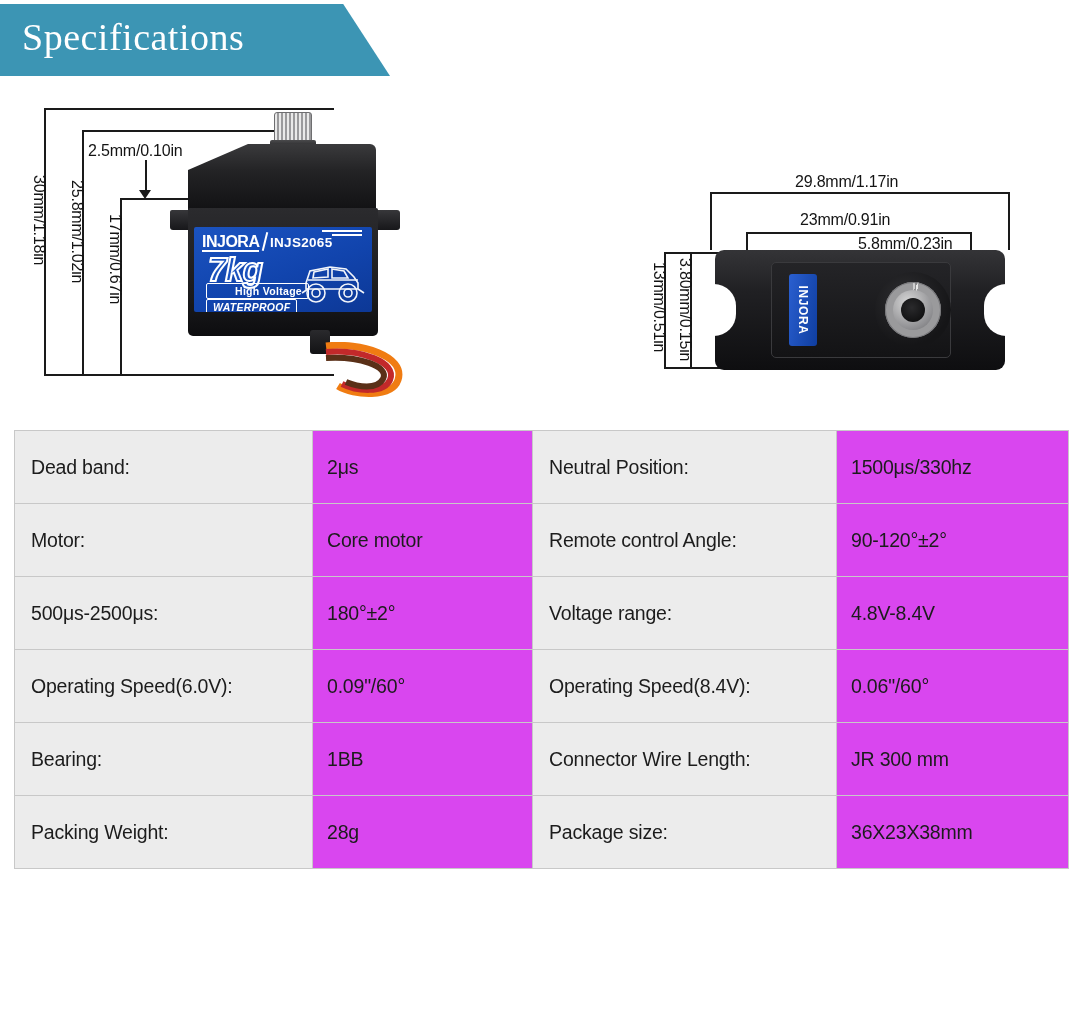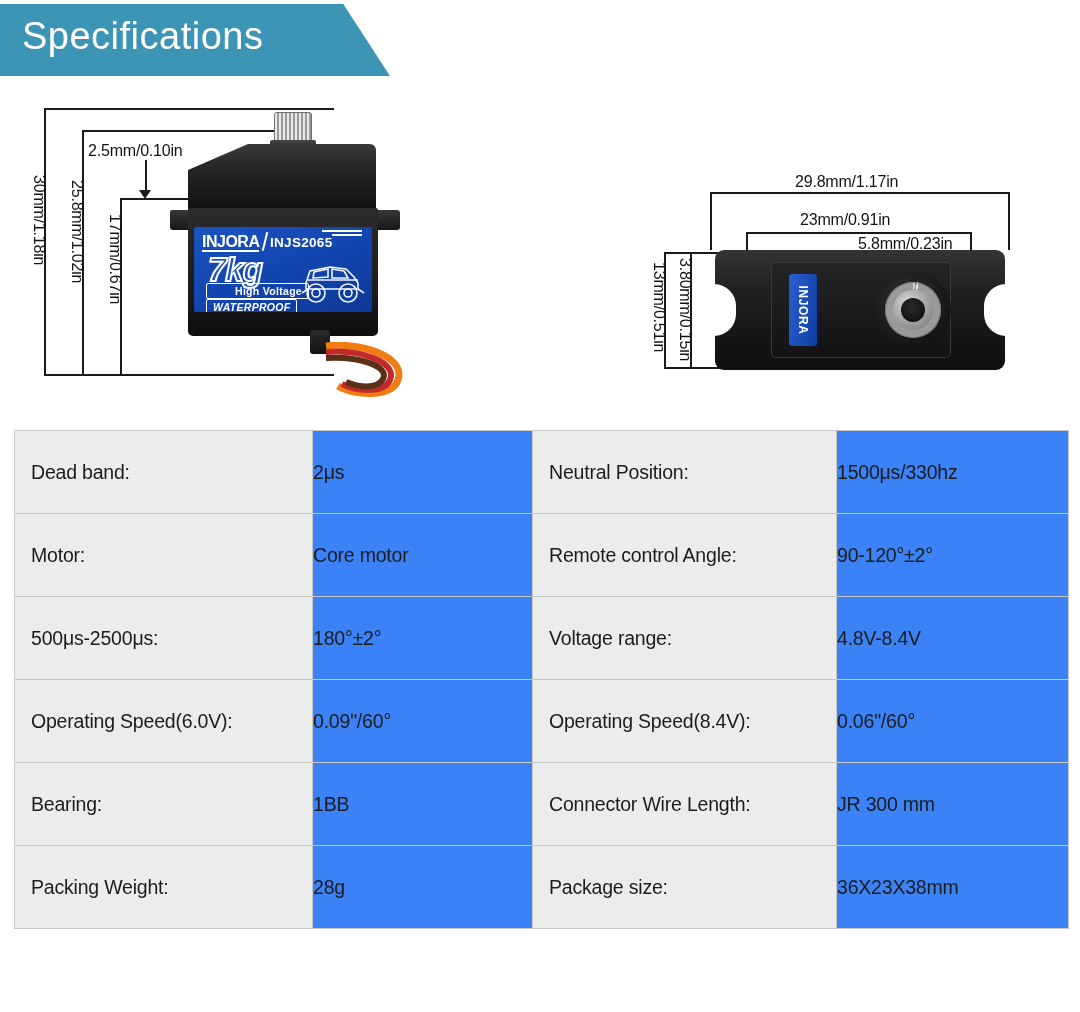--- a/index.html
+++ b/index.html
@@ -21,21 +21,21 @@
     background: #3c95b4;
     -webkit-clip-path: polygon(0 0, 88% 0, 100% 100%, 0 100%);
     clip-path: polygon(0 0, 88% 0, 100% 100%, 0 100%);
   }
   .banner-title {
     position: absolute; left: 22px; top: 11px;
     color: #ffffff;
     font-size: 38px;
     font-weight: 400;
     letter-spacing: 0.5px;
-    font-family: Liberation Sans, sans-serif;
+    font-family: Liberation Serif, serif;
     white-space: nowrap;
   }
 
   
   .figures { position: absolute; left: 0; top: 80px; width: 1080px; height: 340px; }
 
   .dimline { position: absolute; background: #1a1a1a; }
   .dim-h { height: 1.6px; }
   .dim-v { width: 1.6px; }
   .dim-label {
@@ -196,36 +196,36 @@
 
   
   .spec-table {
     position: absolute; left: 14px; top: 430px;
     width: 1054px;
     border-collapse: collapse;
     table-layout: fixed;
   }
   .spec-table td {
     border: 1px solid #c8c8c8;
-    height: 83px;
+    height: 73px;
     vertical-align: middle;
     font-size: 19.5px;
     color: #1c1c1c;
     font-family: "Liberation Sans", sans-serif;
     letter-spacing: -0.2px;
     white-space: nowrap;
     overflow: hidden;
   }
   .spec-table td.k {
     background: #ececec;
     padding-left: 16px;
   }
   .spec-table td.v {
-    background: #3b82f6;
-    padding-left: 0;
+    background: #d946ef;
+    padding-left: 14px;
   }
   col.c1 { width: 298px; }
   col.c2 { width: 220px; }
   col.c3 { width: 304px; }
   col.c4 { width: 232px; }
 </style>
 </head>
 <body>
 
 <div class="page">

